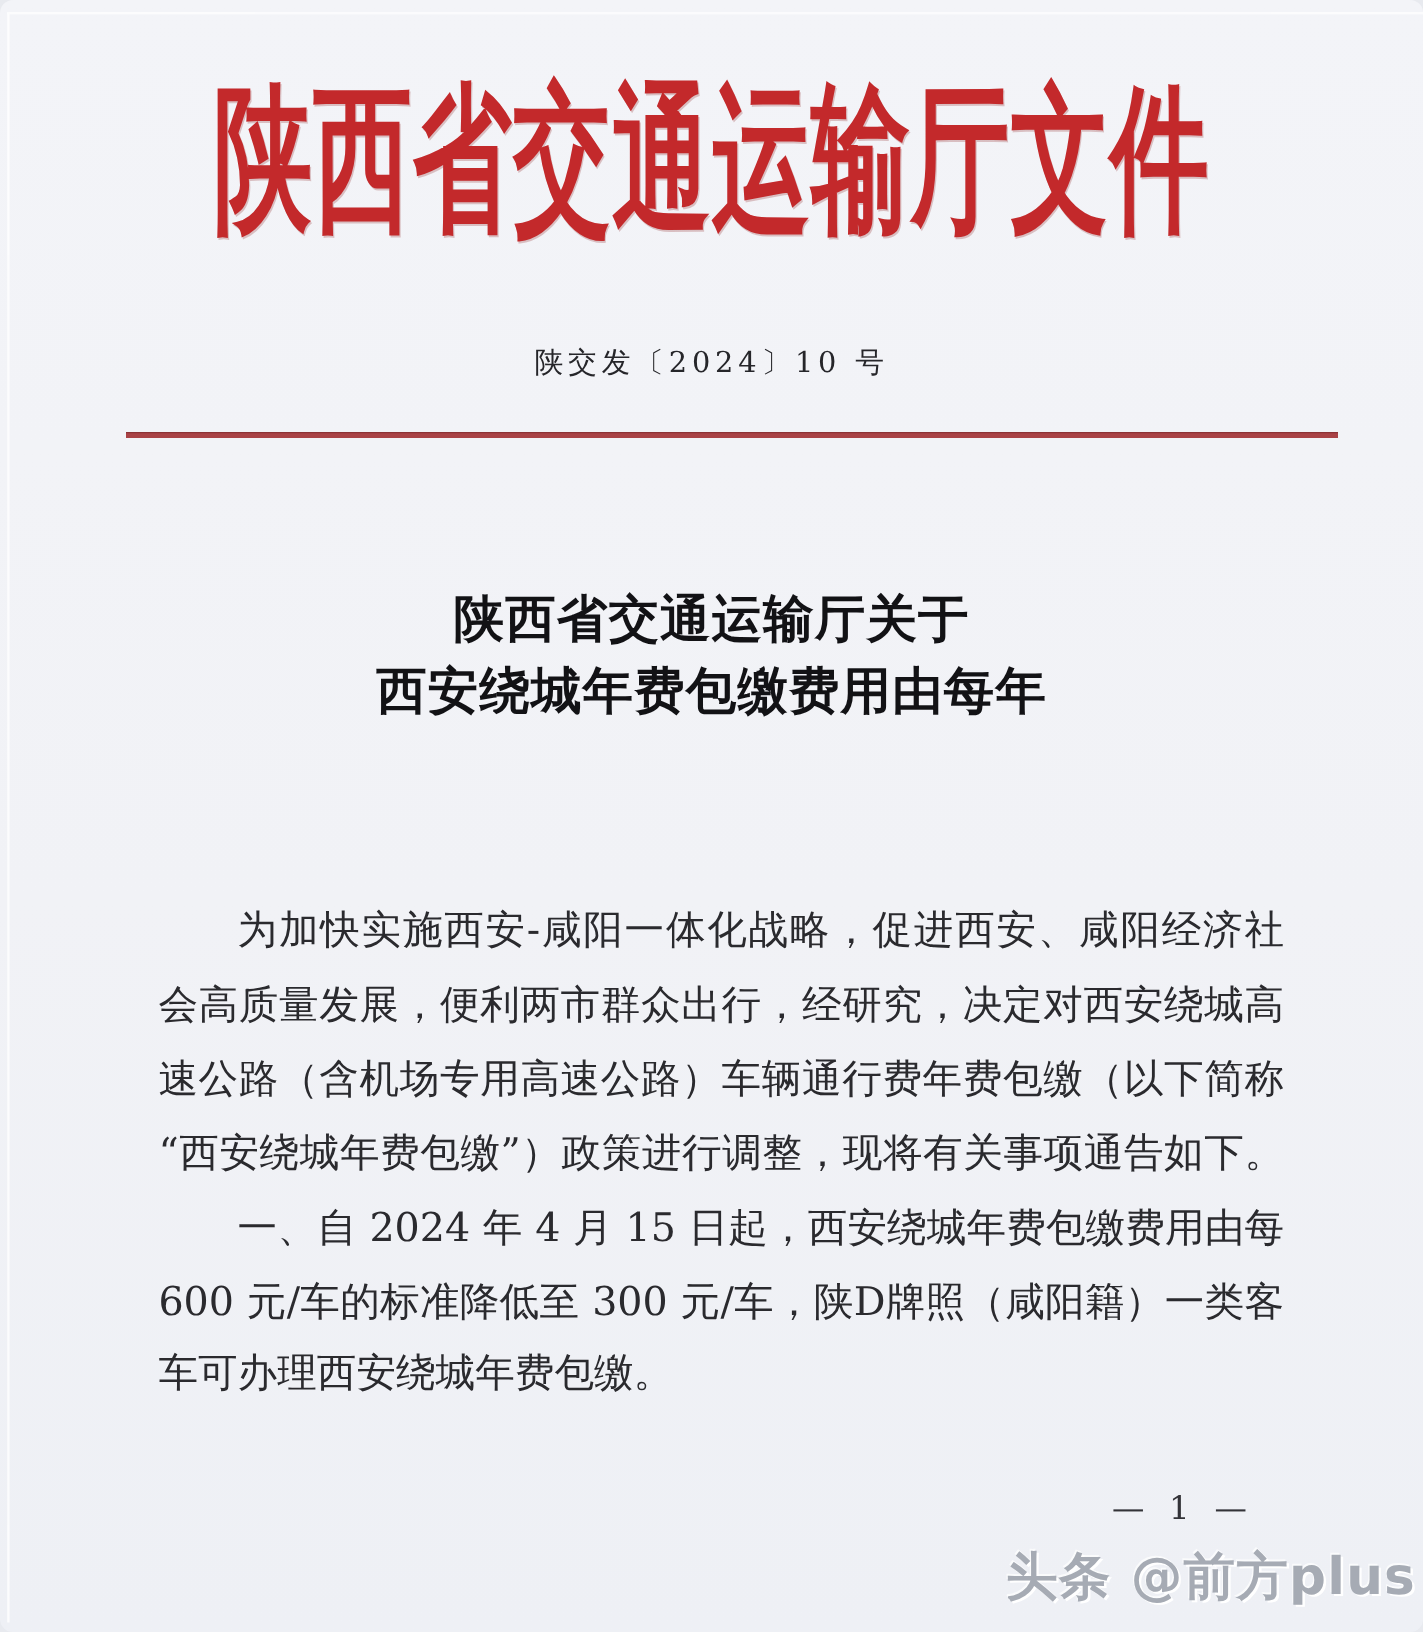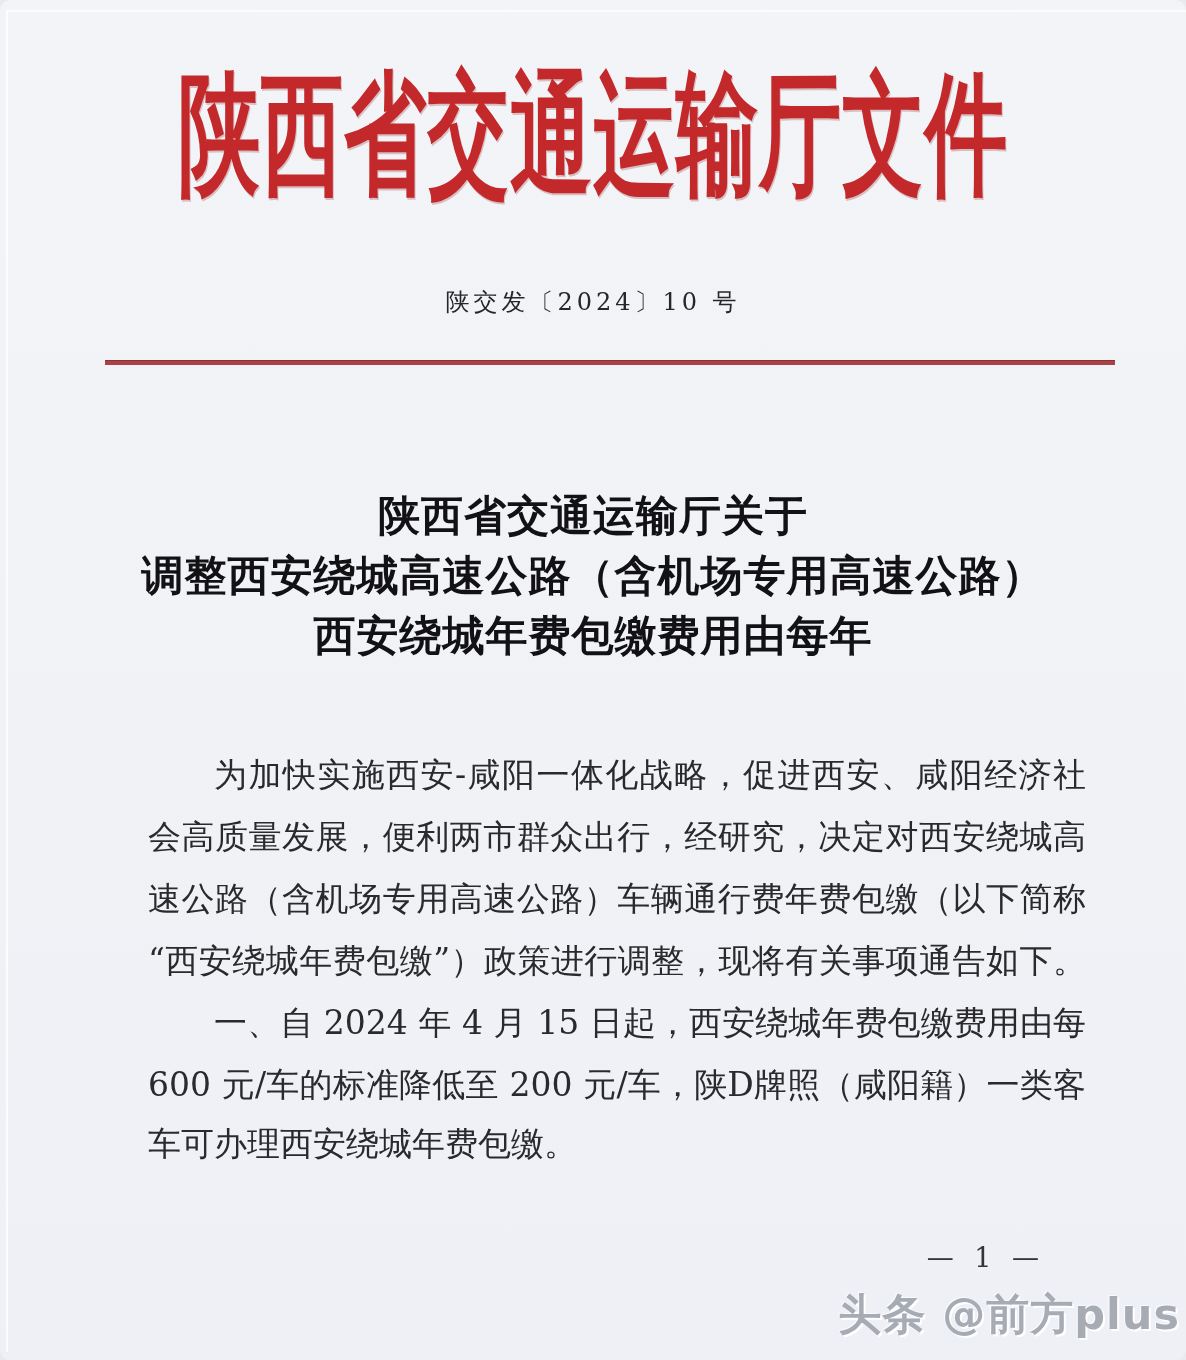--- a/index.html
+++ b/index.html
@@ -75,21 +75,21 @@
     font-weight: bold;
     font-size: 42px;
     line-height: 60px;
     color: #121215;
     letter-spacing: 1px;
   }
 
   .body-text {
     position: absolute;
     top: 744px;
-    left: 148px;
+    left: 132px;
     width: 938px;
     font-size: 33px;
     line-height: 62px;
     color: #2a2a2e;
   }
   .bline {
     height: 62px;
     text-align: justify;
     white-space: normal;
     overflow: hidden;
@@ -128,31 +128,30 @@
 <div class="page">
 
   <div class="letterhead">陕西省交通运输厅文件</div>
 
   <div class="doc-number">陕交发〔2024〕10 号</div>
 
   <div class="red-line"></div>
 
   <div class="notice-title">
     <div>陕西省交通运输厅关于</div>
-    <div>调整西安绕城高速公路（含机场专用高速公路）</div>
     <div>西安绕城年费包缴费用由每年</div>
   </div>
 
   <div class="body-text">
     <div class="bline indent jlast">为加快实施西安-咸阳一体化战略，促进西安、咸阳经济社</div>
     <div class="bline jlast">会高质量发展，便利两市群众出行，经研究，决定对西安绕城高</div>
     <div class="bline jlast">速公路（含机场专用高速公路）车辆通行费年费包缴（以下简称</div>
     <div class="bline jlast">“西安绕城年费包缴”）政策进行调整，现将有关事项通告如下。</div>
     <div class="bline indent jlast">一、自 2024 年 4 月 15 日起，西安绕城年费包缴费用由每年</div>
-    <div class="bline jlast">600 元/车的标准降低至 200 元/车，陕D牌照（咸阳籍）一类客</div>
+    <div class="bline jlast">600 元/车的标准降低至 300 元/车，陕D牌照（咸阳籍）一类客</div>
     <div class="bline plain">车可办理西安绕城年费包缴。</div>
   </div>
 
   <div class="page-number">— 1 —</div>
 
   <div class="watermark">头条 @前方plus</div>
 
 </div>
 
 </body></html>

